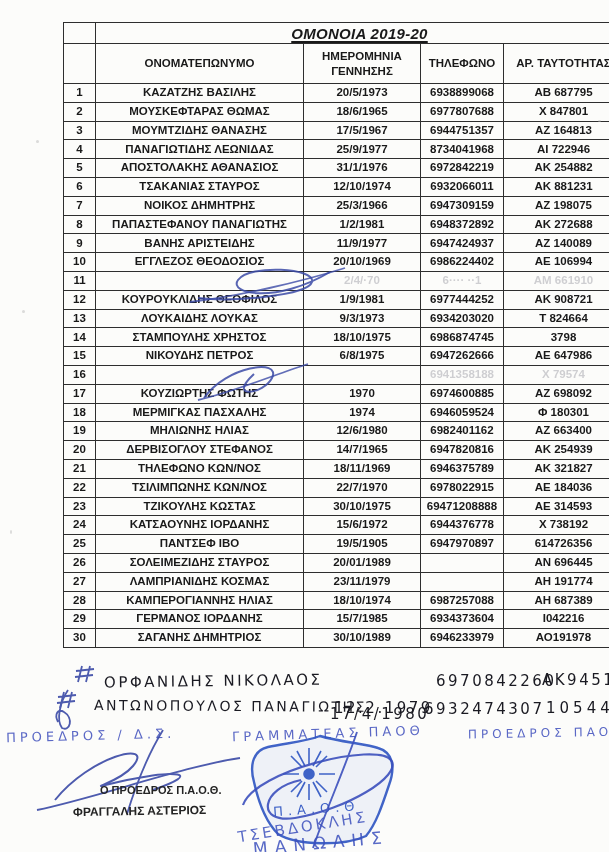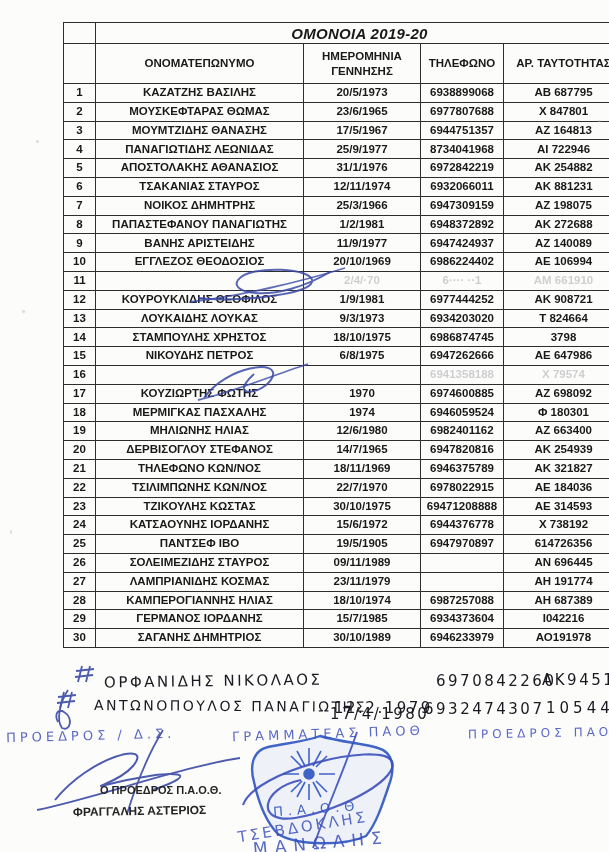--- a/index.html
+++ b/index.html
@@ -7,21 +7,21 @@
     width:609px;height:852px;position:relative;overflow:hidden;
     background:#fcfcfa;
     font-family:"Liberation Sans",sans-serif;
   }
   
   .tablewrap{position:absolute;left:63px;top:22px;}
   table{border-collapse:collapse;table-layout:fixed;width:560px;}
   td,th{border:1.5px solid #2e2e2e;padding:0;text-align:center;vertical-align:middle;color:#191919;}
   .title-empty{height:20px;}
   .title-cell{height:20px;font-size:15px;font-weight:bold;font-style:italic;letter-spacing:.3px;}
-  .title-cell span{text-decoration-thickness:2px;text-underline-offset:2px;}
+  .title-cell span{text-decoration:underline;text-decoration-thickness:2px;text-underline-offset:2px;}
   th{font-size:11.5px;font-weight:bold;height:39px;line-height:1.3;white-space:pre-line;}
   td{font-size:11.5px;font-weight:bold;height:17.8px;line-height:1;white-space:nowrap;overflow:hidden;}
   td.fade{color:#90909a;opacity:.42;filter:blur(.4px);}
   
   .hand{position:absolute;font-family:"DejaVu Sans",sans-serif;color:#1a1a22;
         font-size:15px;letter-spacing:2.5px;white-space:nowrap;font-weight:normal;}
   .annot{position:absolute;font-family:"DejaVu Sans",sans-serif;color:#4a59c0;
          font-size:13px;letter-spacing:4px;white-space:nowrap;opacity:.9;}
   .typed{position:absolute;font-weight:bold;color:#242424;white-space:nowrap;}
   .inkline{position:absolute;}
@@ -59,21 +59,21 @@
         <tr>
           <td class="c-num">1</td>
           <td class="c-name">ΚΑΖΑΤΖΗΣ ΒΑΣΙΛΗΣ</td>
           <td class="c-dob">20/5/1973</td>
           <td class="c-phone">6938899068</td>
           <td class="c-id">ΑΒ 687795</td>
         </tr>
         <tr>
           <td class="c-num">2</td>
           <td class="c-name">ΜΟΥΣΚΕΦΤΑΡΑΣ ΘΩΜΑΣ</td>
-          <td class="c-dob">23/6/1965</td>
+          <td class="c-dob">18/6/1965</td>
           <td class="c-phone">6977807688</td>
           <td class="c-id">Χ 847801</td>
         </tr>
         <tr>
           <td class="c-num">3</td>
           <td class="c-name">ΜΟΥΜΤΖΙΔΗΣ ΘΑΝΑΣΗΣ</td>
           <td class="c-dob">17/5/1967</td>
           <td class="c-phone">6944751357</td>
           <td class="c-id">ΑΖ 164813</td>
         </tr>
@@ -87,21 +87,21 @@
         <tr>
           <td class="c-num">5</td>
           <td class="c-name">ΑΠΟΣΤΟΛΑΚΗΣ ΑΘΑΝΑΣΙΟΣ</td>
           <td class="c-dob">31/1/1976</td>
           <td class="c-phone">6972842219</td>
           <td class="c-id">ΑΚ 254882</td>
         </tr>
         <tr>
           <td class="c-num">6</td>
           <td class="c-name">ΤΣΑΚΑΝΙΑΣ ΣΤΑΥΡΟΣ</td>
-          <td class="c-dob">12/11/1974</td>
+          <td class="c-dob">12/10/1974</td>
           <td class="c-phone">6932066011</td>
           <td class="c-id">ΑΚ 881231</td>
         </tr>
         <tr>
           <td class="c-num">7</td>
           <td class="c-name">ΝΟΙΚΟΣ ΔΗΜΗΤΡΗΣ</td>
           <td class="c-dob">25/3/1966</td>
           <td class="c-phone">6947309159</td>
           <td class="c-id">ΑΖ 198075</td>
         </tr>
@@ -227,21 +227,21 @@
         <tr>
           <td class="c-num">25</td>
           <td class="c-name">ΠΑΝΤΣΕΦ ΙΒΟ</td>
           <td class="c-dob">19/5/1905</td>
           <td class="c-phone">6947970897</td>
           <td class="c-id">614726356</td>
         </tr>
         <tr>
           <td class="c-num">26</td>
           <td class="c-name">ΣΟΛΕΙΜΕΖΙΔΗΣ ΣΤΑΥΡΟΣ</td>
-          <td class="c-dob">09/11/1989</td>
+          <td class="c-dob">20/01/1989</td>
           <td class="c-phone"></td>
           <td class="c-id">ΑΝ 696445</td>
         </tr>
         <tr>
           <td class="c-num">27</td>
           <td class="c-name">ΛΑΜΠΡΙΑΝΙΔΗΣ ΚΟΣΜΑΣ</td>
           <td class="c-dob">23/11/1979</td>
           <td class="c-phone"></td>
           <td class="c-id">ΑΗ 191774</td>
         </tr>

